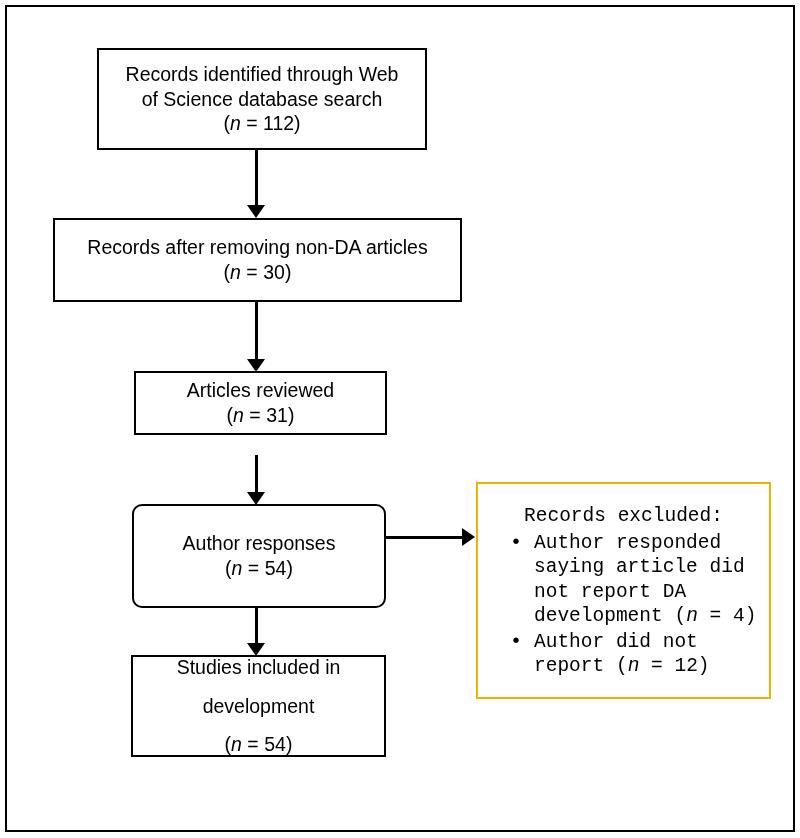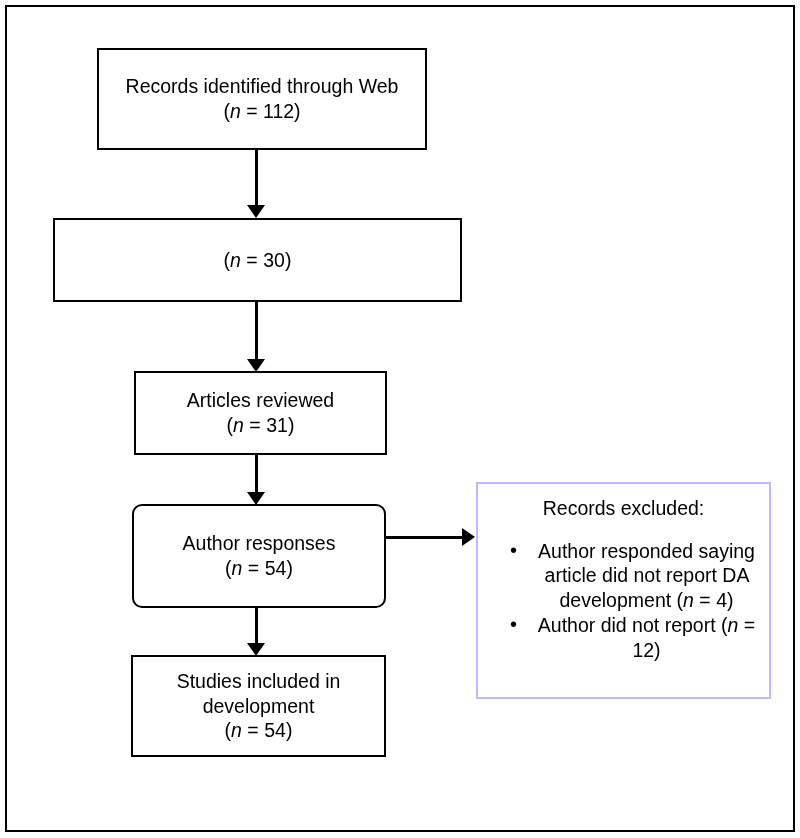--- a/index.html
+++ b/index.html
@@ -46,48 +46,48 @@
   .flow-box .line {
     display: block;
     white-space: nowrap;
   }
   .n-italic {
     font-style: italic;
   }
   
   #box-identified { left: 97px;  top: 48px;  width: 330px; height: 102px; }
   #box-after-removing { left: 53px;  top: 218px; width: 409px; height: 84px; }
-  #box-reviewed { left: 134px; top: 371px; width: 253px; height: 84px; }
+  #box-reviewed { left: 134px; top: 371px; width: 253px; height: 64px; }
   #box-author-responses { left: 132px; top: 504px; width: 254px; height: 104px; border-radius: 10px; }
-  #box-included { left: 131px; top: 655px; width: 255px; height: 102px; }
+  #box-included { left: 131px; top: 655px; width: 255px; height: 102px; gap: 14px; }
 
   
   #box-excluded {
     position: absolute;
     left: 476px;
     top: 482px;
     width: 295px;
     height: 217px;
-    border: 2px solid #c4b5fd;
+    border: 2px solid #eab308;
     box-sizing: border-box;
     background: #ffffff;
-    padding: 8px 10px 8px 10px;
+    padding: 16px 10px 8px 10px;
     font-size: 19.5px;
     line-height: 1.26;
+    font-family: Liberation Mono, monospace;
   }
   #box-excluded .excl-title {
     text-align: center;
     display: block;
     margin: 4px 0 0 0;
   }
   #box-excluded ul {
-    margin: 18px 0 0 0;
+    margin: 2px 0 0 0;
     padding-left: 46px;
     list-style: none;
-    text-align: center;
   }
   #box-excluded li {
     position: relative;
     margin-bottom: 1px;
     text-indent: 0;
   }
   #box-excluded li::before {
     content: "\2022";
     position: absolute;
     left: -24px;
@@ -136,27 +136,29 @@
   #conn5-arrow { left: 462px; top: 528px; }
 </style>
 </head>
 <body>
 
 <div id="canvas">
   <div class="outer-frame"></div>
 
   <div class="flow-box" id="box-identified">
     <span class="line">Records identified through Web</span>
+    <span class="line">of Science database search</span>
     <span class="line"><span>(</span><span class="n-italic">n</span><span> = </span><span>112</span><span>)</span></span>
   </div>
 
   <div class="v-line" id="conn1-line"></div>
   <div class="v-arrow" id="conn1-arrow"></div>
 
   <div class="flow-box" id="box-after-removing">
+    <span class="line">Records after removing non-DA articles</span>
     <span class="line"><span>(</span><span class="n-italic">n</span><span> = </span><span>30</span><span>)</span></span>
   </div>
 
   <div class="v-line" id="conn2-line"></div>
   <div class="v-arrow" id="conn2-arrow"></div>
 
   <div class="flow-box" id="box-reviewed">
     <span class="line">Articles reviewed</span>
     <span class="line"><span>(</span><span class="n-italic">n</span><span> = </span><span>31</span><span>)</span></span>
   </div>

